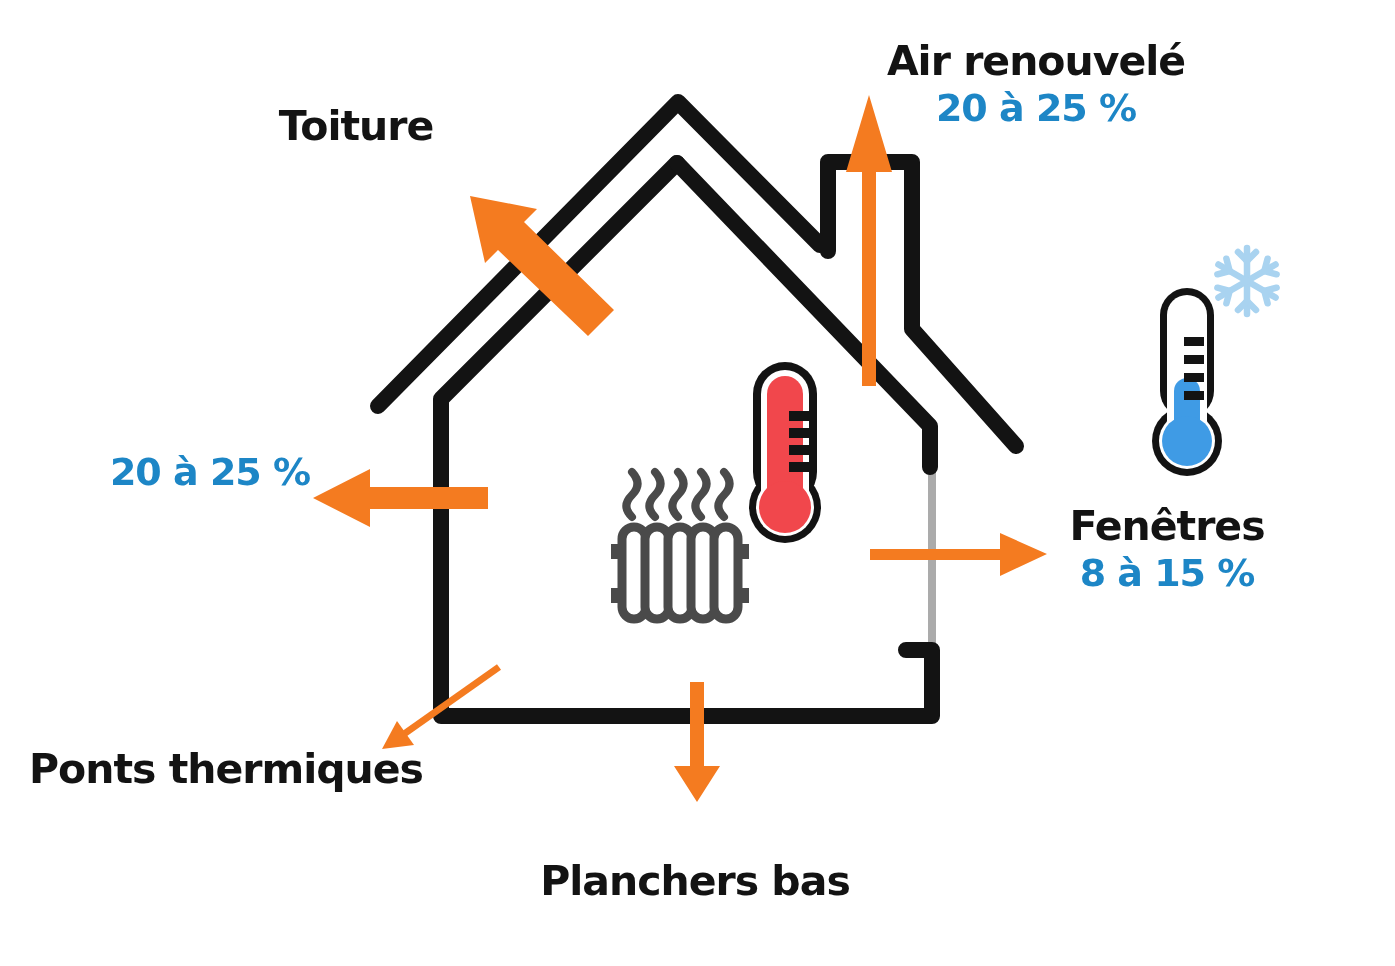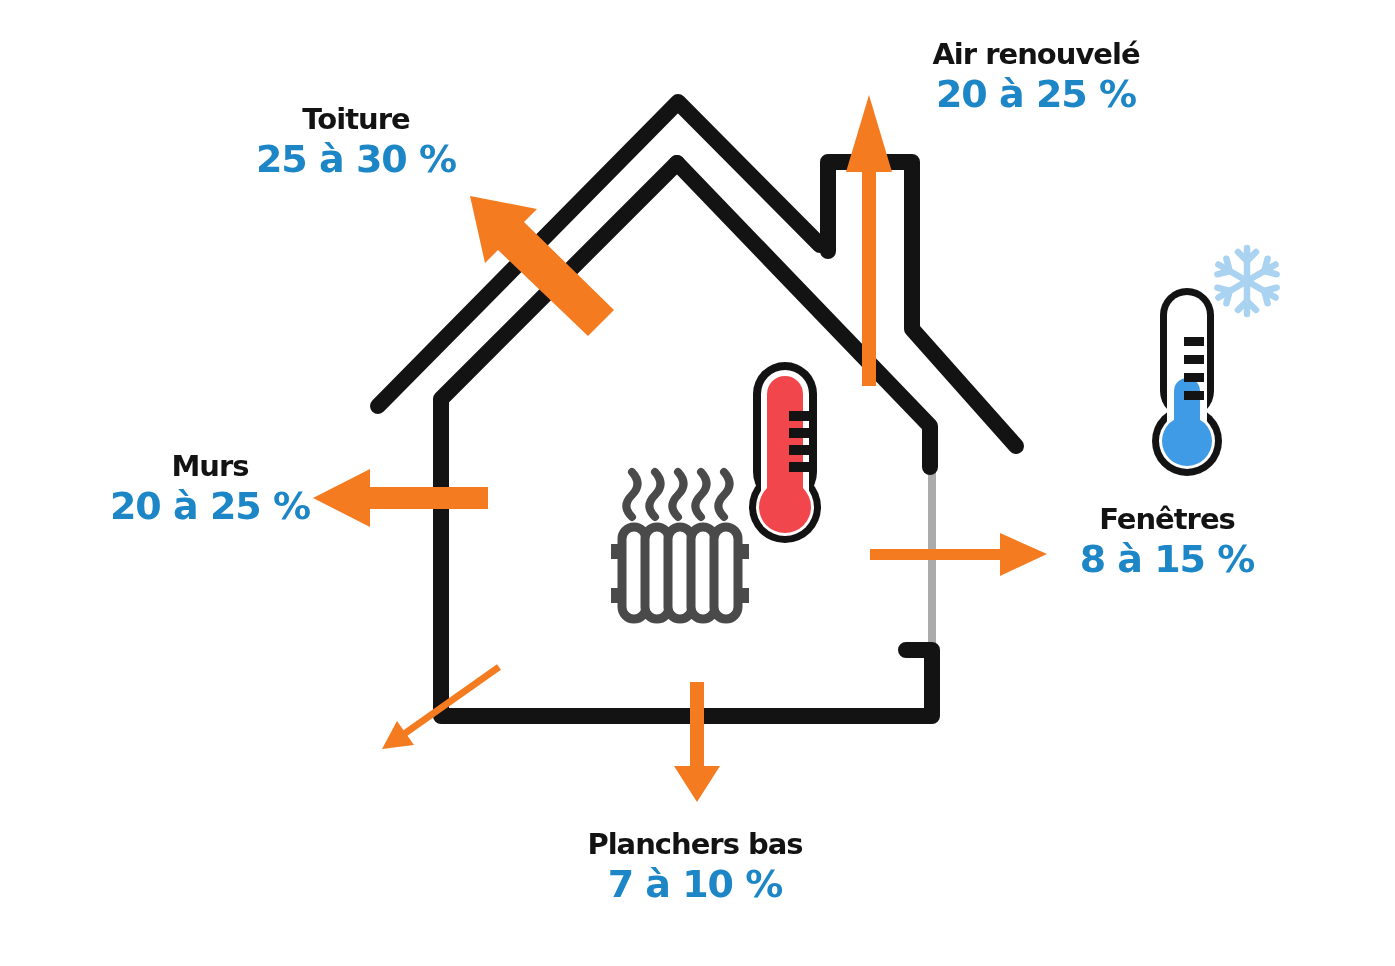--- a/index.html
+++ b/index.html
@@ -8,28 +8,28 @@
   }
   html,body{margin:0;padding:0;background:#ffffff;}
   .stage{
     position:relative; width:1395px; height:966px; background:#ffffff; overflow:hidden;
     font-family:"DejaVu Sans","Liberation Sans",sans-serif;
   }
   .stage svg{position:absolute;left:0;top:0;}
   
   .label{position:absolute; transform:translateX(-50%); text-align:center;
          font-weight:bold; white-space:nowrap; line-height:1.16;}
-  .label .name{color:var(--black); font-size:29px; letter-spacing:-1px;}
+  .label .name{color:var(--black); font-size:41px; letter-spacing:-1px;}
   .label .value{color:var(--blue); font-size:38px; letter-spacing:-1px;}
   #label-toiture   {left:356px;  top:103px;}
   #label-air       {left:1036px; top:38px;}
   #label-murs      {left:210px;  top:450px;}
   #label-fenetres  {left:1167px; top:503px;}
   #label-ponts     {left:226px;  top:746px;}
-  #label-planchers {left:695px;  top:828px;text-align:center;}
+  #label-planchers {left:695px;  top:858px;text-align:center;}
   
   .house-line{fill:none; stroke:var(--black); stroke-width:16; stroke-linecap:round; stroke-linejoin:round;}
   .window-line{fill:none; stroke:var(--window_gray); stroke-width:8; stroke-linecap:butt;}
   .arrow{fill:var(--orange);}
   .arrow-line{stroke:var(--orange); stroke-width:7; fill:none; stroke-linecap:butt;}
   .ink{fill:var(--black);}
   .paper{fill:#ffffff;}
   .red-fill{fill:var(--red);}
   .tblue-fill{fill:var(--thermo_blue);}
   .rad-stroke{fill:#ffffff; stroke:var(--radiator_gray); stroke-width:9; stroke-linejoin:round;}
@@ -147,39 +147,37 @@
       <polygon class="arrow" points="697,802 674,766 690,766 690,682 704,682 704,766 720,766"></polygon>
       <g>
         <line class="arrow-line" x1="499" y1="667" x2="404" y2="734"></line>
         <polygon class="arrow" points="382,749 414,745 397,721"></polygon>
       </g>
     </g>
   </svg>
 
   <div class="label" id="label-toiture">
     <div class="name">Toiture</div>
-    <div class="value">25 à 30 %</div>
   </div>
 
   <div class="label" id="label-air">
     <div class="name">Air renouvelé</div>
     <div class="value">20 à 25 %</div>
   </div>
 
   <div class="label" id="label-murs">
-    <div class="name">Murs</div>
     <div class="value">20 à 25 %</div>
   </div>
 
   <div class="label" id="label-fenetres">
     <div class="name">Fenêtres</div>
     <div class="value">8 à 15 %</div>
   </div>
 
   <div class="label" id="label-ponts">
+    <div class="name">Ponts thermiques</div>
   </div>
 
   <div class="label" id="label-planchers">
     <div class="name">Planchers bas</div>
-    <div class="value">7 à 10 %</div>
   </div>
 
 </div>
 
 </body></html>

